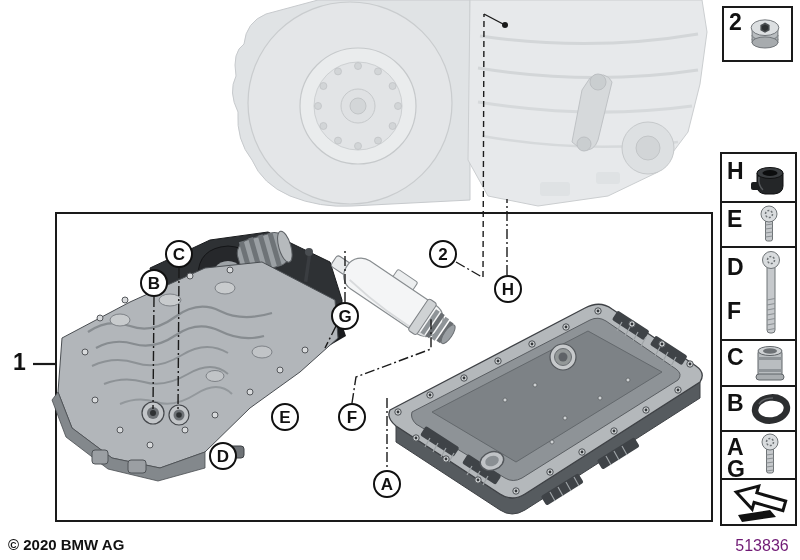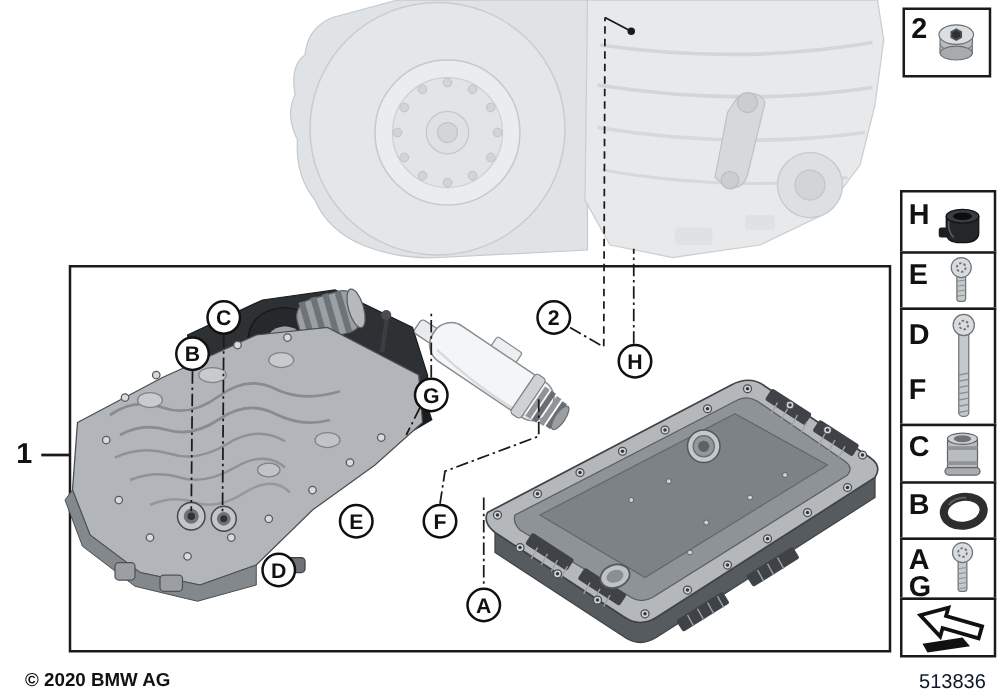--- a/index.html
+++ b/index.html
@@ -15,22 +15,22 @@
     font-weight:bold;font-size:17px;z-index:8;line-height:1;
   }
   #main-label{position:absolute;left:13px;top:349px;font-size:23px;font-weight:bold;z-index:8;}
   #inset-box{left:722px;top:6px;width:71px;height:56px;z-index:6;background:#fff;}
   #inset-box .num{position:absolute;left:5px;top:1px;font-size:23px;font-weight:bold;}
   #inset-box svg{position:absolute;right:2px;top:6px;}
   #legend{position:absolute;left:720px;top:152px;width:77px;z-index:6;}
   .legend-cell{position:relative;box-sizing:border-box;border:2px solid #1a1a1a;margin-top:-2px;background:#fff;}
   .legend-cell:first-child{margin-top:0;}
   .legend-letter{position:absolute;left:5px;font-size:23px;font-weight:bold;line-height:1;}
-  #footer-copyright{position:absolute;left:8px;top:536px;font-size:15px;font-weight:600;z-index:8;margin-left:12px;}
-  #footer-docnum{position:absolute;left:726px;top:537px;width:72px;text-align:center;font-size:16px;color:#0f172a;z-index:8;}
+  #footer-copyright{position:absolute;left:8px;top:536px;font-size:15px;font-weight:600;z-index:8;}
+  #footer-docnum{position:absolute;left:726px;top:537px;width:72px;text-align:center;font-size:16px;color:#701a75;z-index:8;}
 </style>
 </head>
 <body>
 
 <div class="frame" id="main-box" style="left:55px;top:212px;width:658px;height:310px;"></div>
 
 <svg id="scene" width="800" height="560" viewBox="0 0 800 560">
 
   <g>
     <path d="M318,0 L266,14 Q246,22 244,44 Q232,52 236,76 Q228,92 238,112 Q236,140 252,160 Q262,184 290,196 Q320,208 352,206 L470,200 L470,0 Z" fill="#e0e3e5" stroke="#c7cacd" stroke-width="1"></path>

